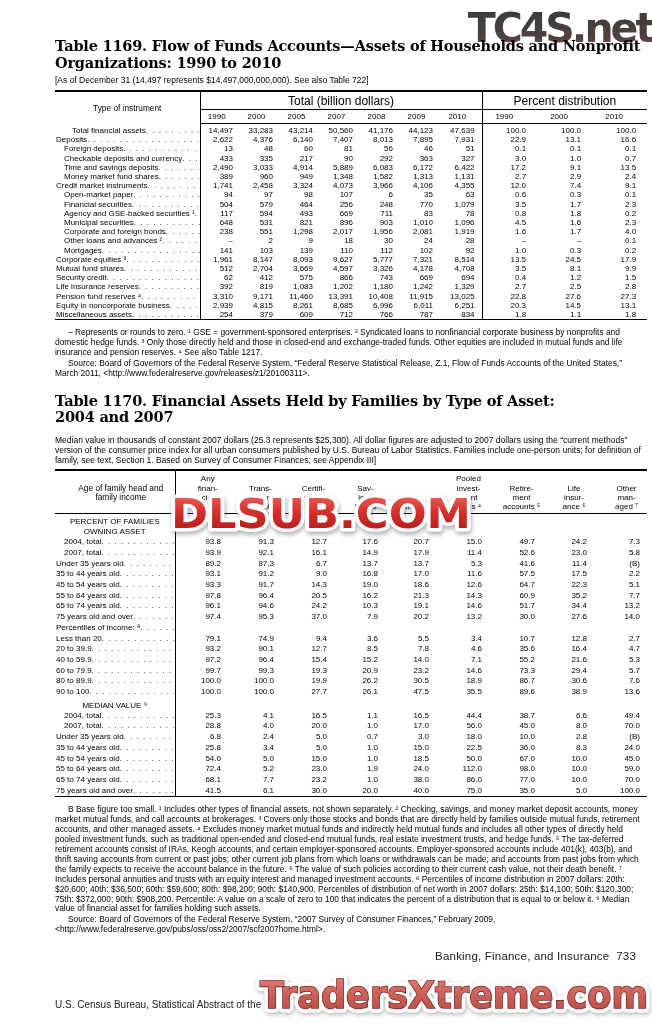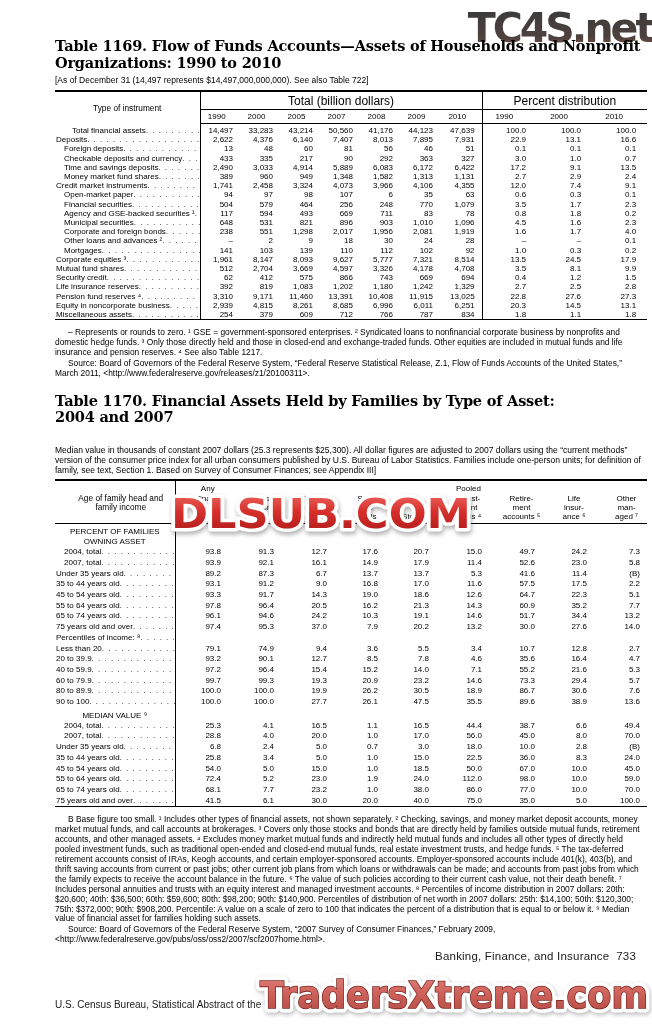--- a/index.html
+++ b/index.html
@@ -1,20 +1,20 @@
 <!DOCTYPE html>
 <html><head>
 <meta charset="utf-8">
 <style>
   html,body{margin:0;padding:0;background:#888;}
   .page{position:relative;width:652px;height:1024px;background:#fff;font-family:"Liberation Sans",sans-serif;color:#000;overflow:hidden;margin:0 auto;}
   .content{position:absolute;left:55px;top:38px;width:592px;}
   .t-title{font-family:"DejaVu Serif",serif;font-weight:bold;font-size:14.5px;line-height:16.5px;letter-spacing:-0.2px;margin:0;}
   .bracket-note{font-size:8.5px;line-height:10px;margin:4px 0 5px 0;}
-  .subnote{font-size:8.5px;line-height:10.2px;margin:19px 0 4px 0;}
+  .subnote{font-size:8.5px;line-height:10.2px;margin:9px 0 4px 0;}
 
   table{border-collapse:collapse;table-layout:fixed;width:592px;}
   #t1169{border-top:2px solid #000;border-bottom:1.5px solid #000;font-size:8px;}
   #t1170{border-top:2px solid #000;border-bottom:1.5px solid #000;font-size:8px;margin-top:2px;}
   th,td{padding:0;font-weight:normal;}
   .sep{border-left:1px solid #000;}
   .stubhead{text-align:center;font-size:8.3px;vertical-align:middle;}
   .group{border-bottom:1px solid #000;text-align:center;font-size:12px;padding:2px 0 1px 0;}
   #yrow1169 th{border-bottom:1.5px solid #000;text-align:center;padding:2px 7px 2px 0;font-size:8px;}
   #yrow1169 th.pct{padding-right:11px;}

